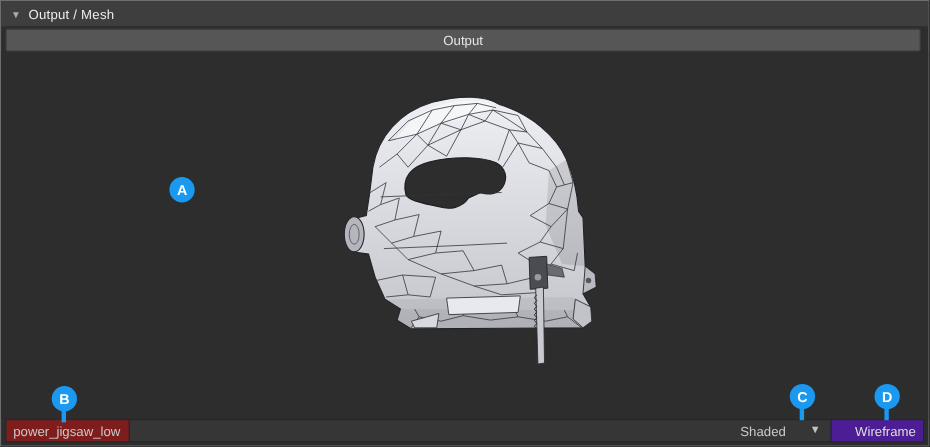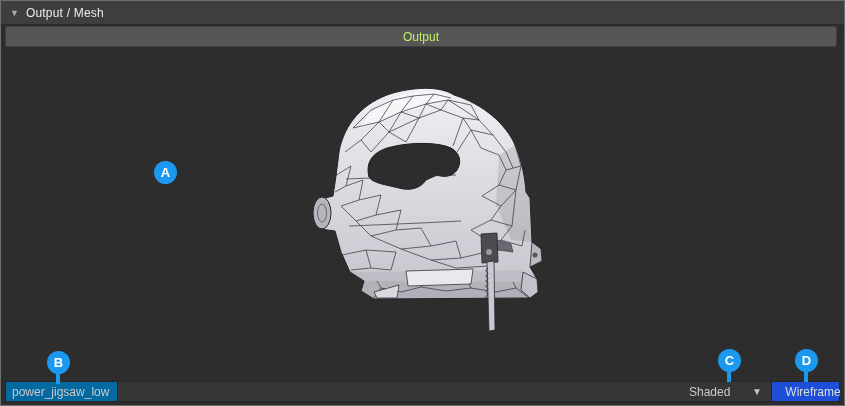--- a/index.html
+++ b/index.html
@@ -22,51 +22,51 @@
   .foldout{ color:#ababab; font-size:9px; cursor:pointer; }
   .header-title{ color:#ececec; font-size:12px; font-weight:normal; letter-spacing:.2px; }
 
   
   .tabs{
     display:flex; gap:2px; height:21px;
     margin:1px 7px 0 4px;
   }
   .tab{
     flex:1; display:flex; align-items:center; justify-content:center;
-    font-size:12px; color:#bef264; background:#565656;
+    font-size:12px; color:#e5e5e5; background:#565656;
     border:1px solid #3e3e3e; border-radius:2px; cursor:pointer;
   }
   .tab.active{
     background:#45607d; border-color:#1d1d1d; color:#e7edf4;
   }
 
   
   .preview{
     position:relative; height:334px; background:#2d2d2d; overflow:hidden;
   }
   .preview svg{ position:absolute; top:-47px; left:0; width:845px; height:406px; }
 
   
   .statusbar{
     position:absolute; left:4px; right:4px; bottom:3px; height:21px;
     background:#363636; border:1px solid #262626;
     display:flex; align-items:stretch; font-size:12px; color:#c9c9c9;
   }
   .seg-name{
-    width:112px; background:#0369a1; border-right:1px solid #232323;
+    width:112px; background:#7f1d1d; border-right:1px solid #232323;
     display:flex; align-items:center; padding-left:6px; white-space:nowrap;
   }
   .seg-spacer{ flex:1; }
   .seg-shaded{
     width:90px; display:flex; align-items:center; justify-content:space-between;
     padding:0 9px 0 8px; cursor:pointer;
   }
   .dd-arrow{ font-size:10px; color:#c2c2c2; }
   .seg-wireframe{
-    width:68px; background:#1d4ed8; border-left:1px solid #232323;
+    width:84px; background:#4c1d95; border-left:1px solid #232323;
     display:flex; align-items:center; justify-content:center;
     color:#dedede; cursor:pointer;padding-left:15px;
   }
 
   
   .marker{
     position:absolute; width:23px; height:23px; border-radius:50%;
     background:#1b98ef; color:#fff; font-size:13px; font-weight:bold;
     display:flex; align-items:center; justify-content:center; z-index:6;
   }

